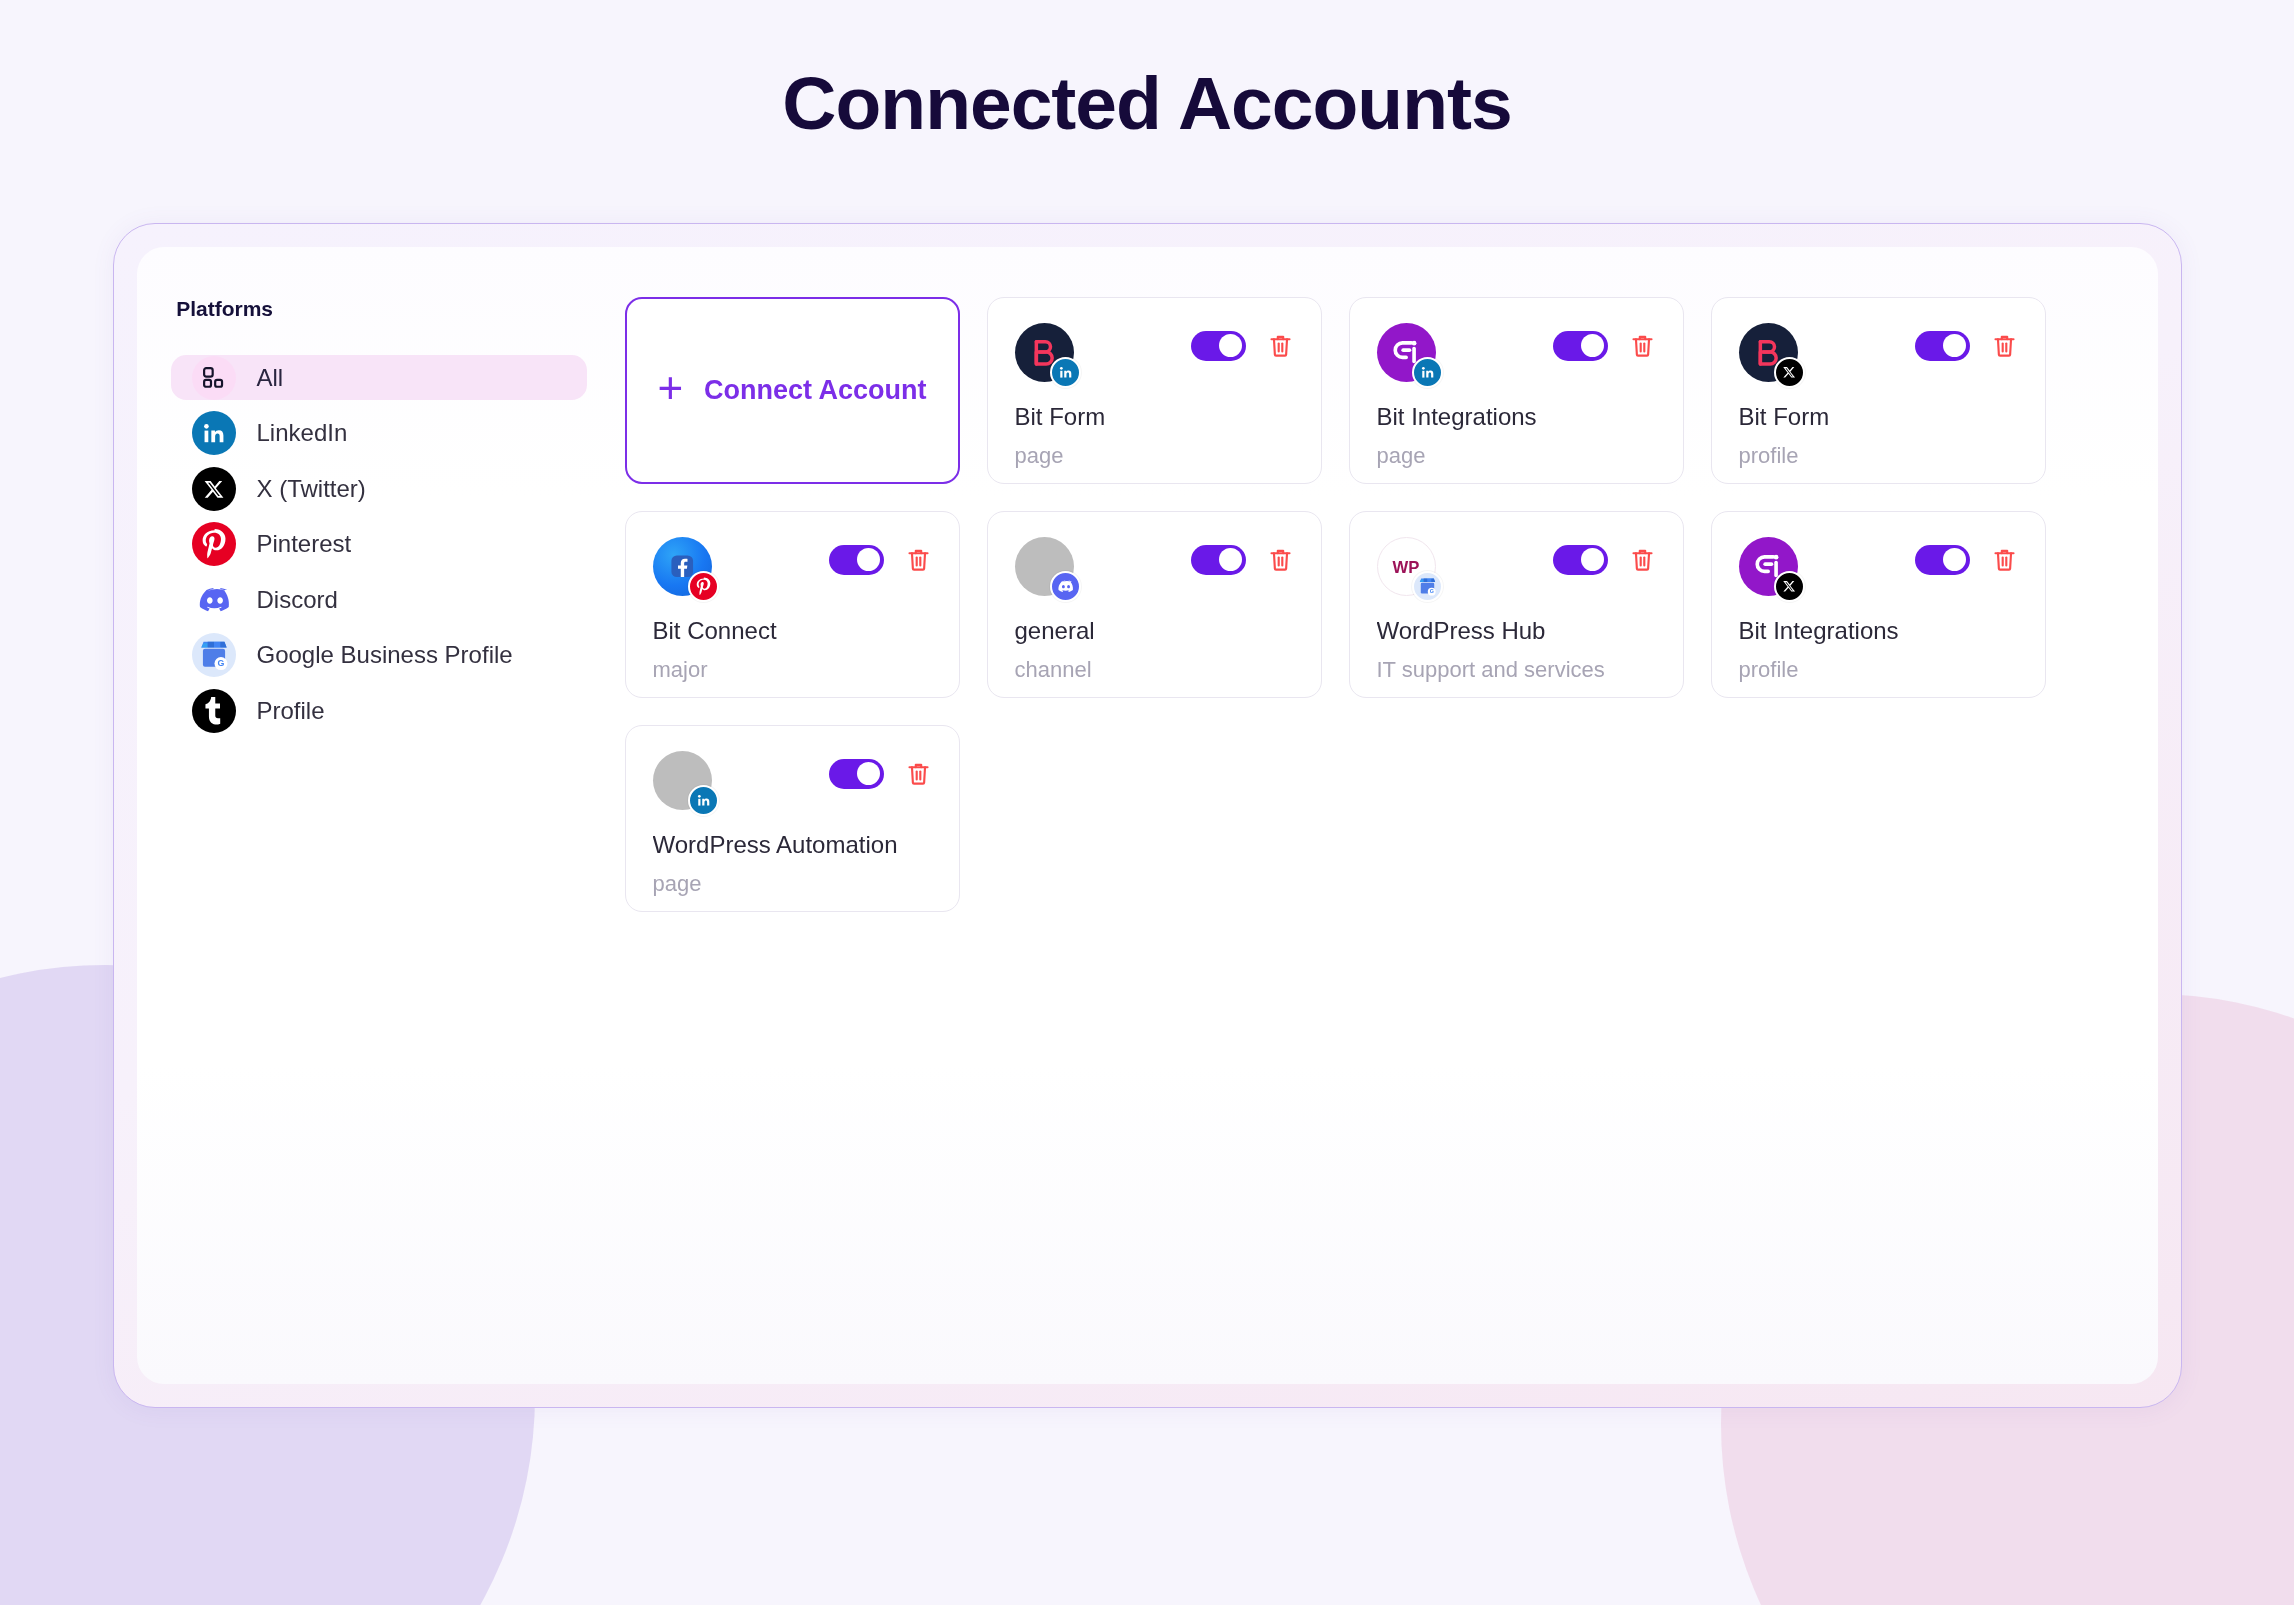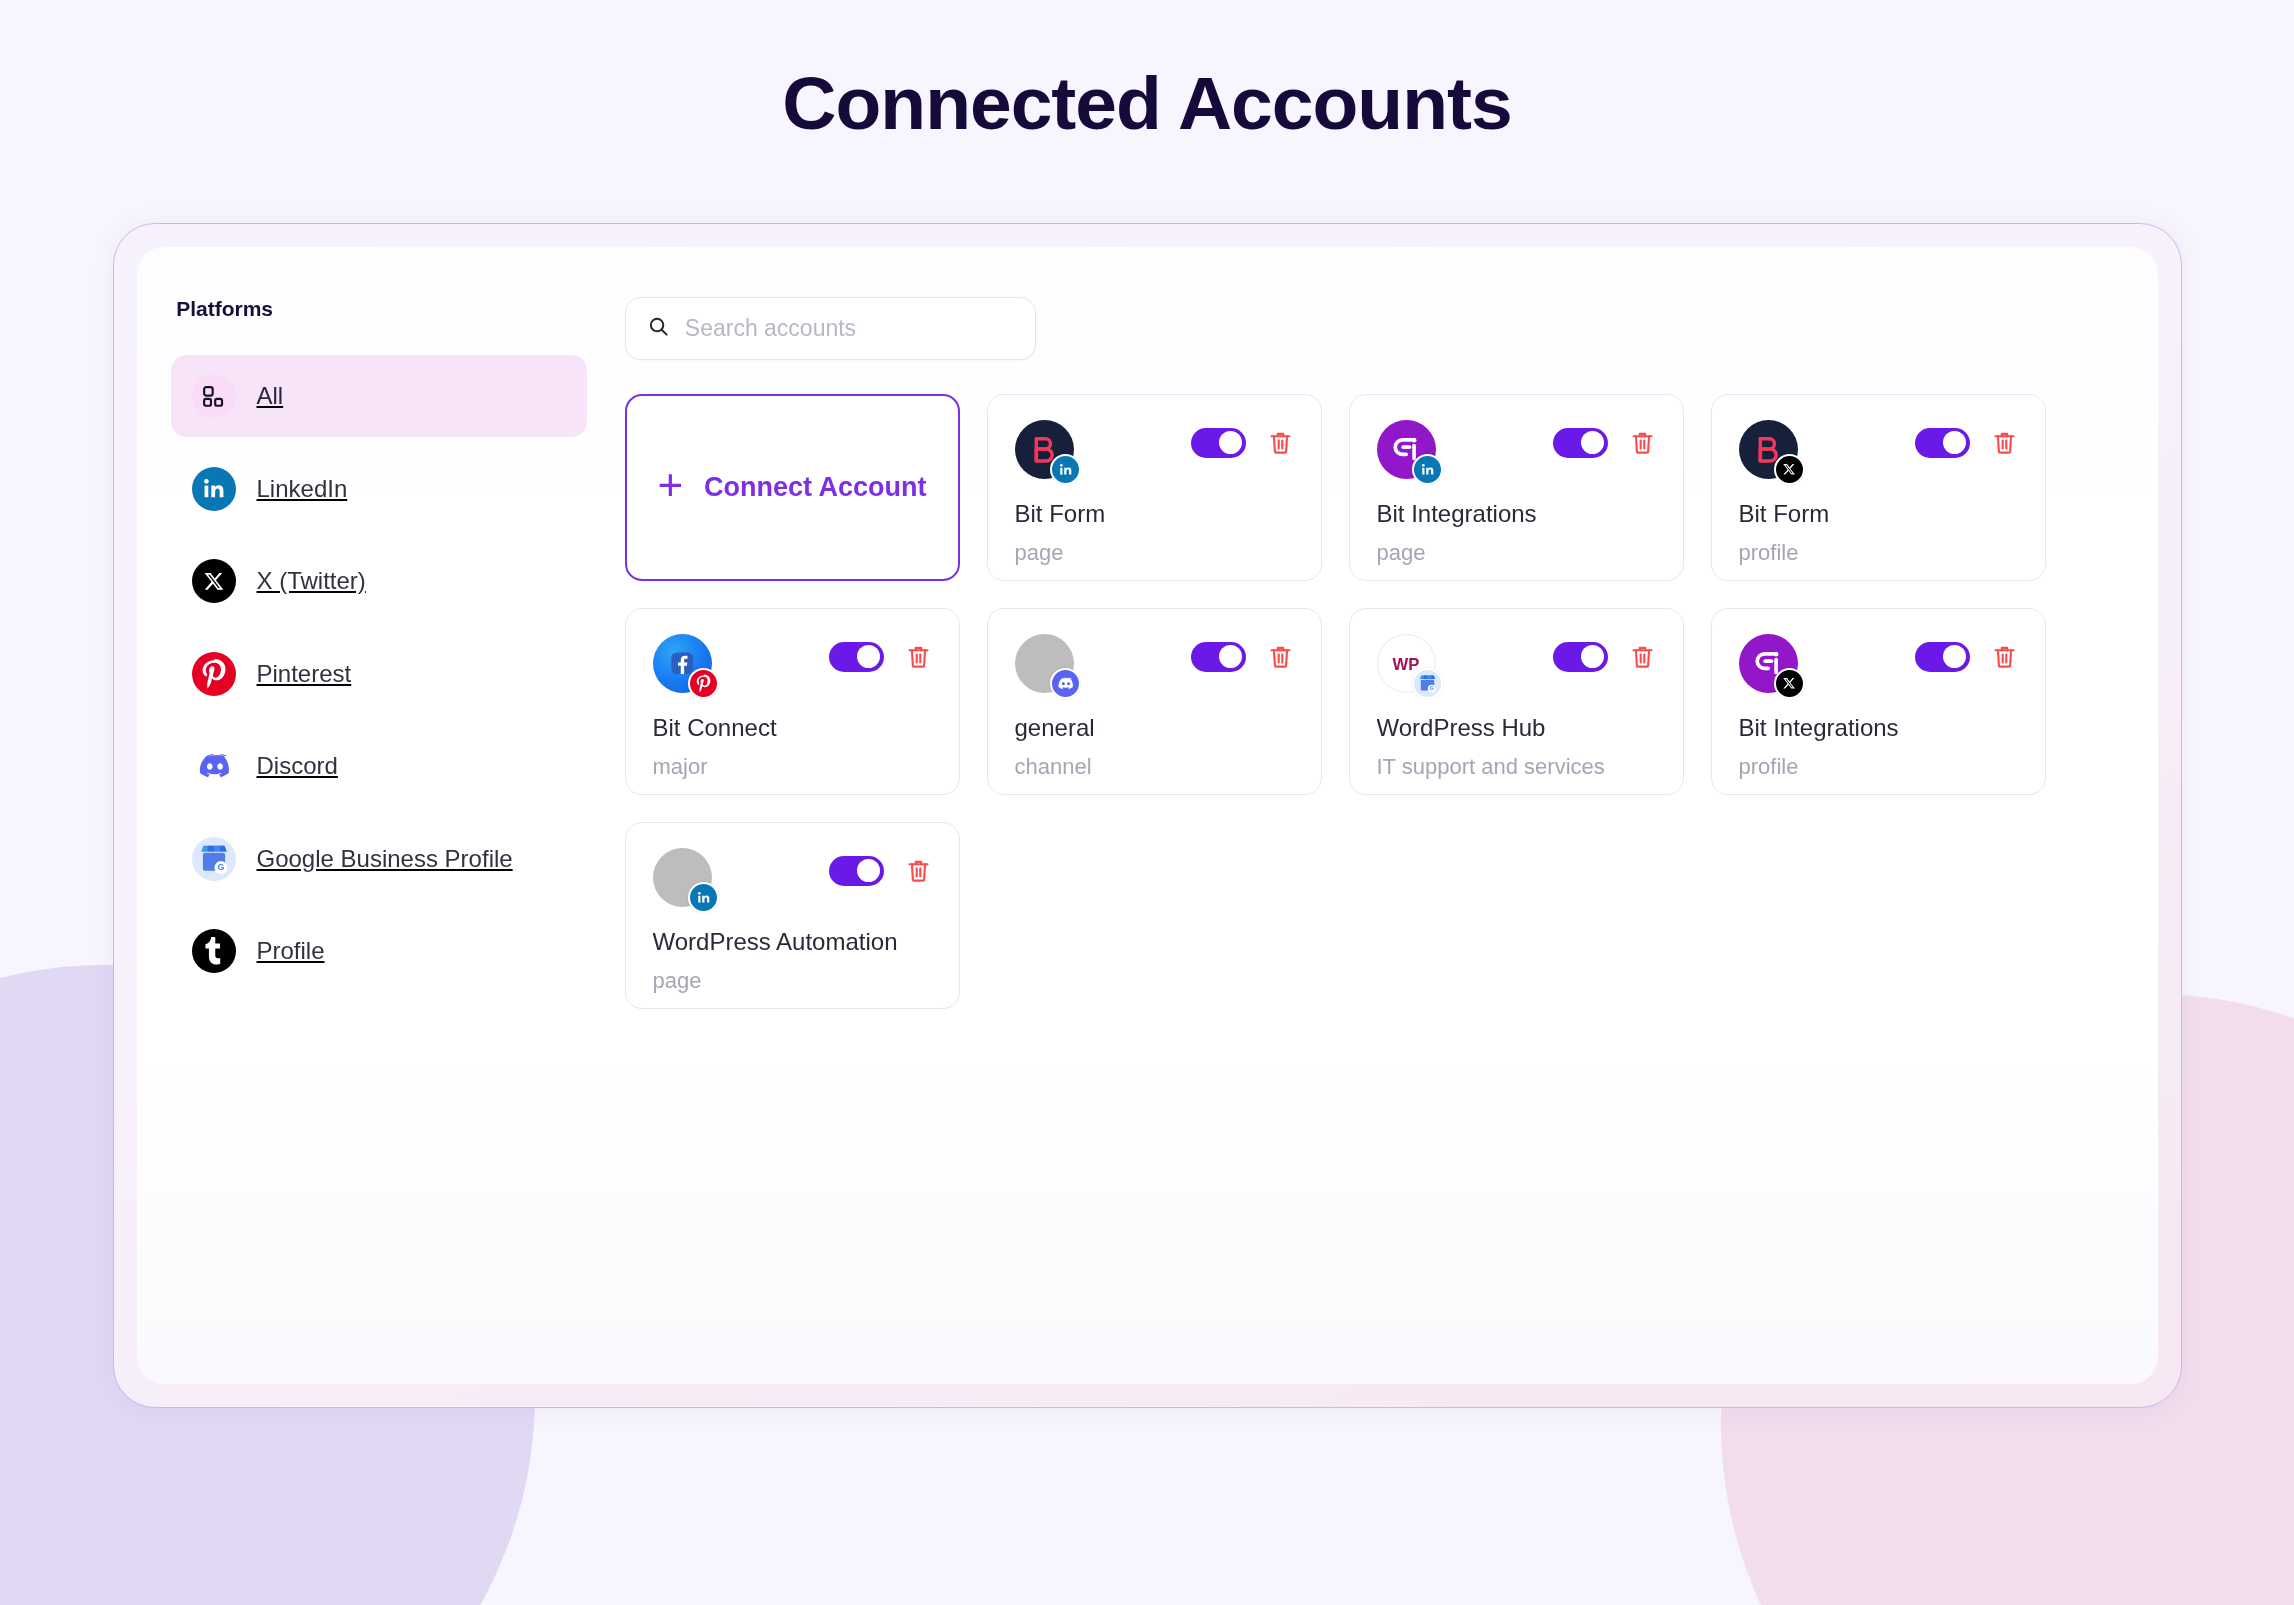--- a/index.html
+++ b/index.html
@@ -97,26 +97,25 @@
     color: #15103a;
     padding-left: 5.7px;
     margin-bottom: 34px;
   }
   .platform-list { display: flex; flex-direction: column; }
 
   .platform-item {
     display: flex;
     align-items: center;
     gap: 21px;
-    height: 82px;
+    height: 45px;
     padding: 0 15px 0 21px;
     border-radius: 15.3px;
     cursor: pointer;
     margin-bottom: 10.5px;
-    text-decoration: underline;
   }
   .platform-item.active { background: #f8e4f8; }
   .platform-label {
     font-size: 24px;
     color: #33303f;
     white-space: nowrap;
   }
   .platform-item.active .platform-label { color: #2a2540; }
 
   .pf-icon {
@@ -370,29 +369,20 @@
                 <path d="M13.95 20.6c-2.95 0-5.15-1.52-5.15-5.15v-5.1H6.6V7.72c2.45-.63 3.48-2.74 3.6-4.62h2.6v4.19h3v3.06h-3v4.47c0 1.27.64 1.71 1.66 1.71h1.46v3.5c-.45.13-1.1.57-1.97.57z" fill="#fff"></path>
               </svg>
             </span>
             <span class="platform-label">Profile</span>
           </div>
         </nav>
     </aside>
 
     <main class="main">
 
-      <div class="search-wrap">
-        <span>
-          <svg width="23" height="23" viewBox="0 0 24 24" fill="none" stroke="#2a2733" stroke-width="2.1" stroke-linecap="round">
-            <circle cx="10.5" cy="10.5" r="6.5"></circle>
-            <line x1="15.6" y1="15.6" x2="20.5" y2="20.5"></line>
-          </svg>
-        </span>
-        <input class="search-input" type="text" placeholder="Search accounts" style="">
-      </div>
 
       <div class="cards-grid">
 
         <div class="connect-card">
           <span class="connect-plus">+</span>
           <span class="connect-label">Connect Account</span>
         </div>
 
       <div class="account-card">
             <div class="card-top">

